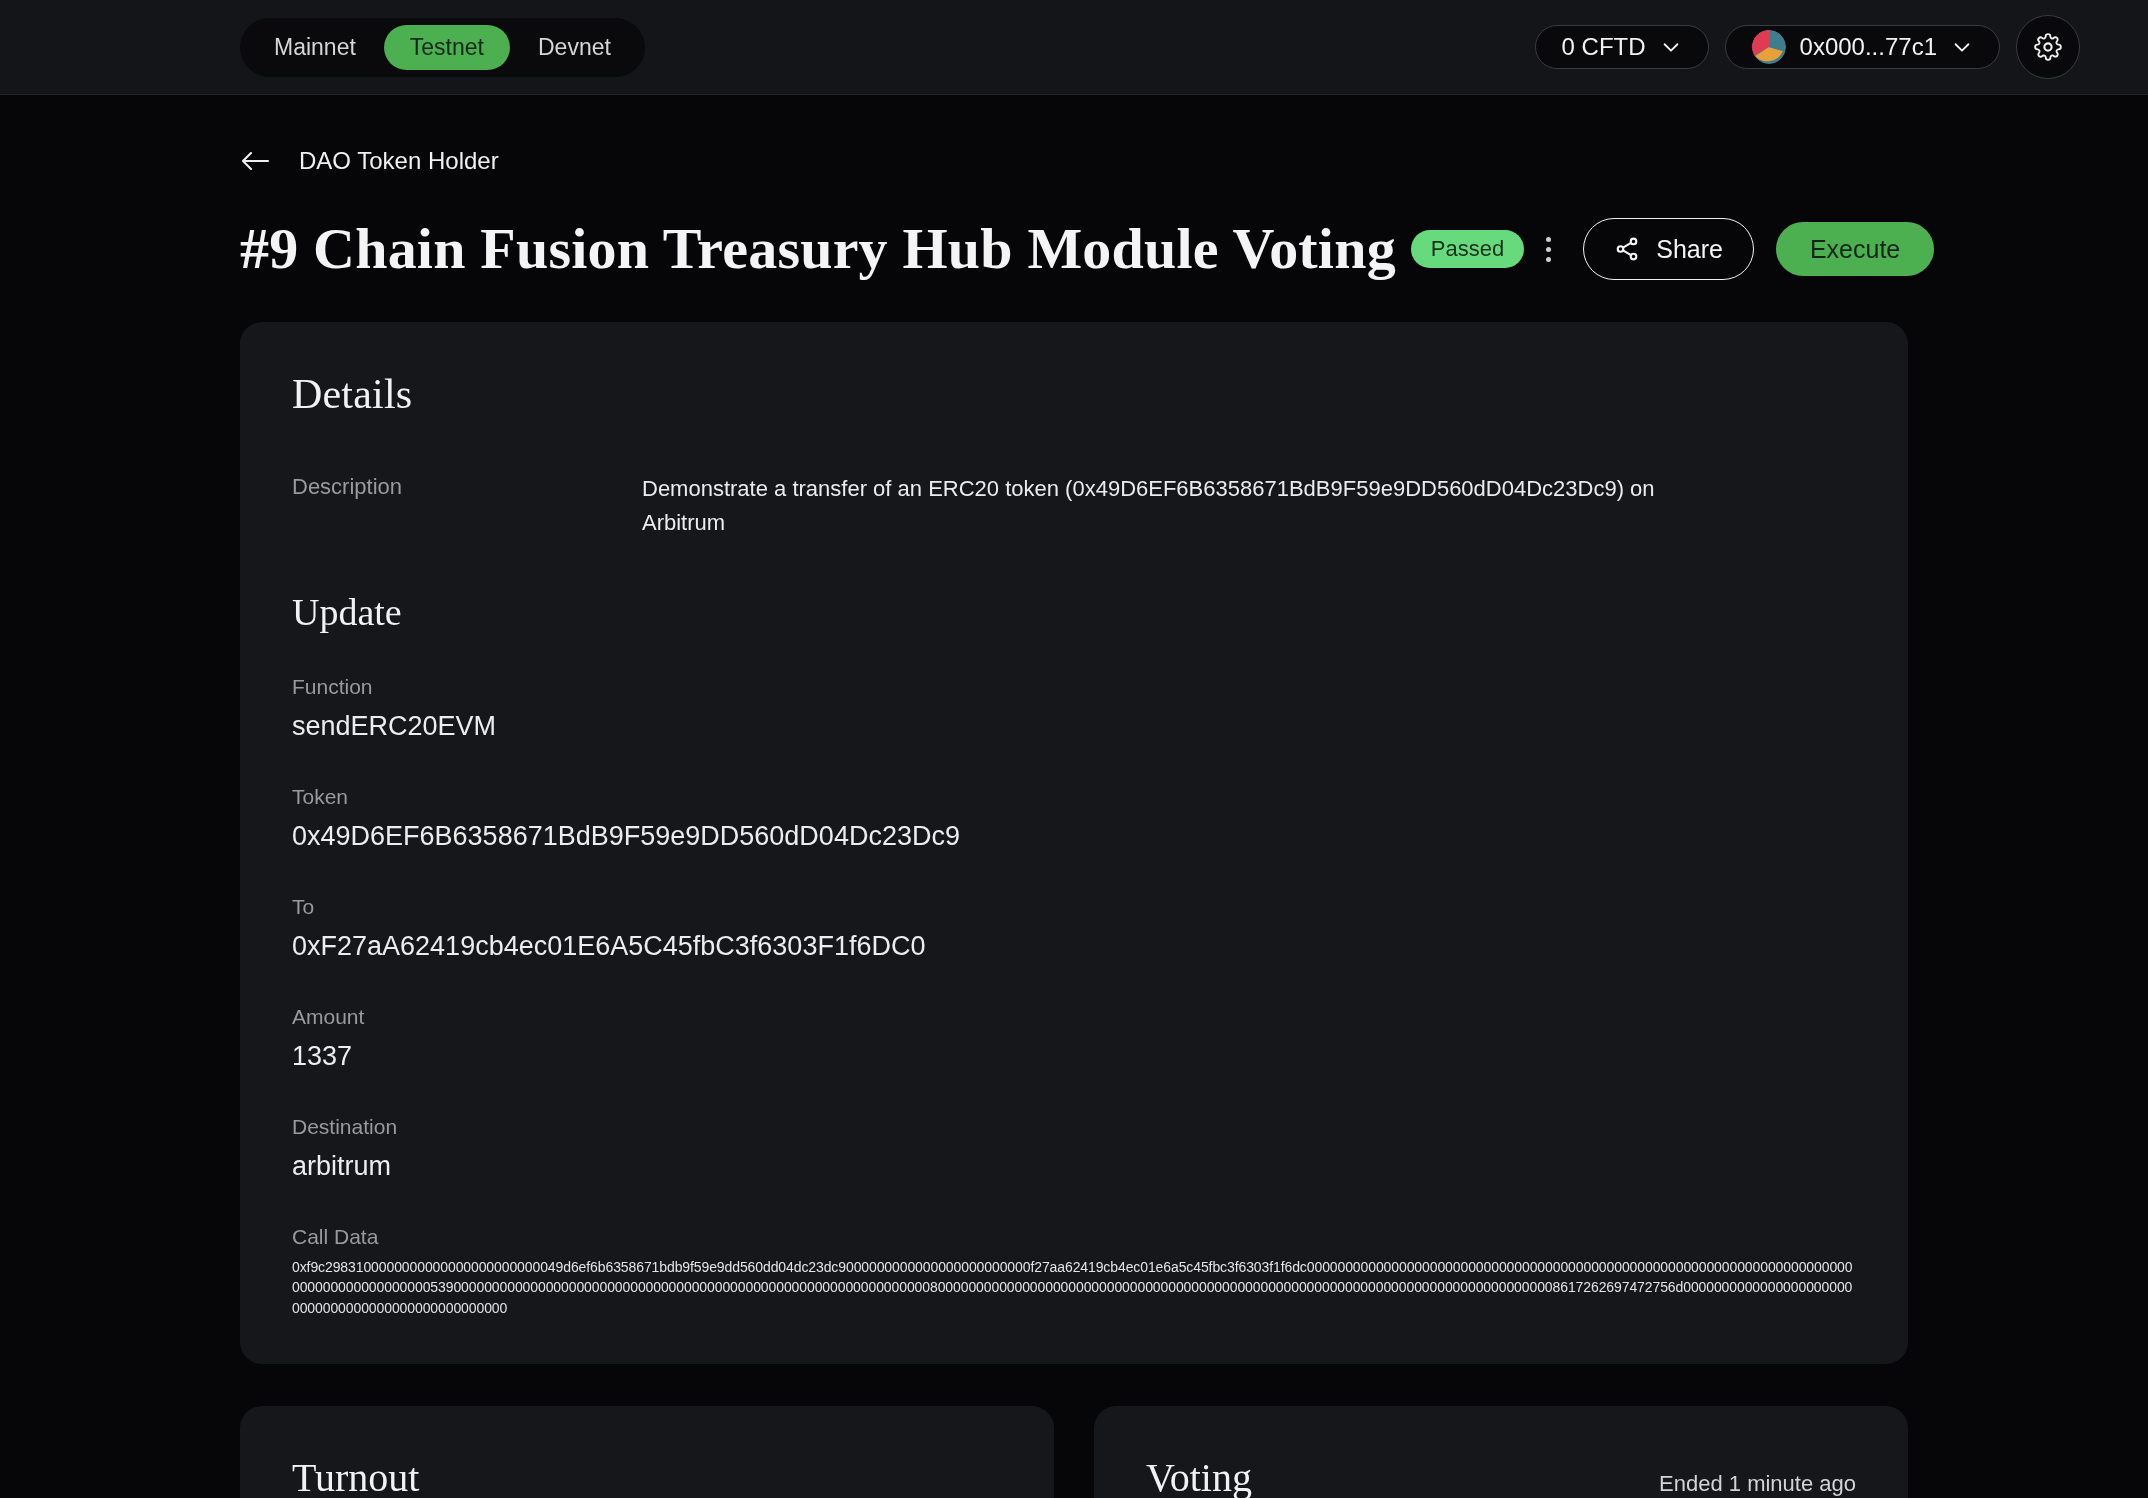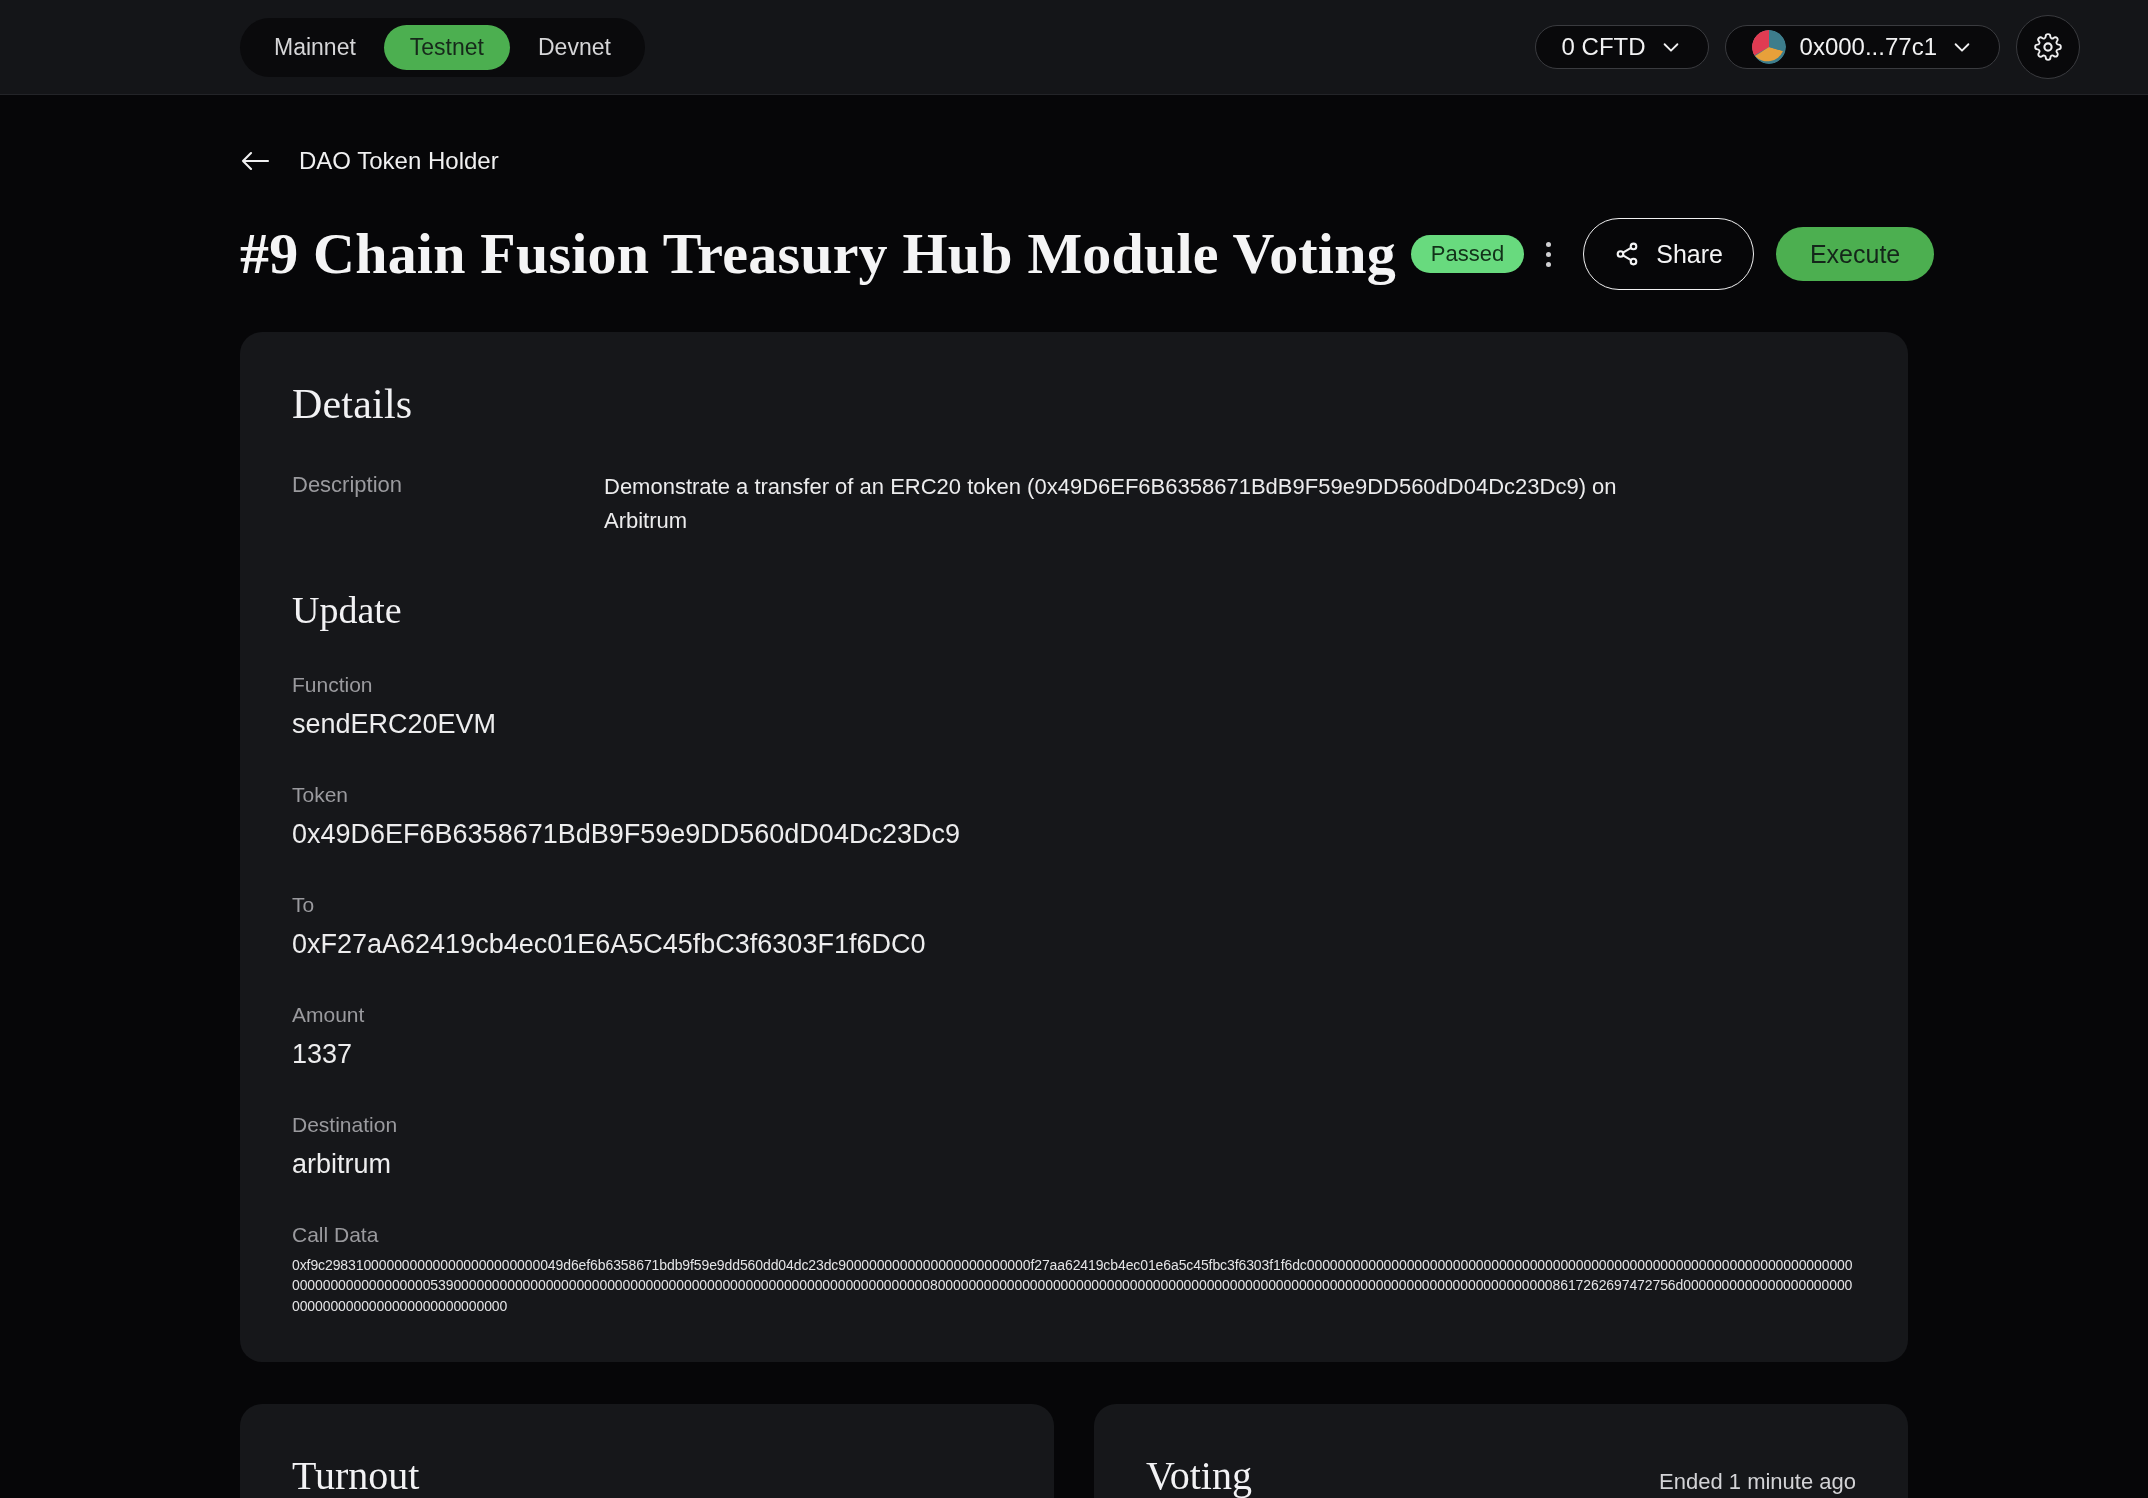--- a/index.html
+++ b/index.html
@@ -148,21 +148,21 @@
     justify-content: center;
     gap: 5px;
     cursor: pointer;
   }
   .kebab i { width: 5px; height: 5px; border-radius: 50%; background: #cfcfd2; display:block; }
 
   .btn-outline {
     display: flex;
     align-items: center;
     gap: 16px;
-    height: 72px;
+    height: 62px;
     padding: 0 30px;
     border: 1px solid #f0f0f1;
     border-radius: 999px;
     background: transparent;
     color: #f4f4f5;
     font-size: 25px;
     cursor: pointer;
   }
 
   .btn-primary {
@@ -186,21 +186,22 @@
   }
 
   .card-title {
     font-size: 42px;
     color: #f2f2f4;
     letter-spacing: .2px;
   }
 
   .desc-row {
     display: flex;
-    margin-top: 42px;
+    margin-top: 54px;
+    gap: 38px;
   }
   .desc-label {
     width: 312px;
     flex: none;
     color: #9a9a9e;
     font-size: 22px;
     padding-top: 2px;
   }
   .desc-value {
     color: #ececed;

